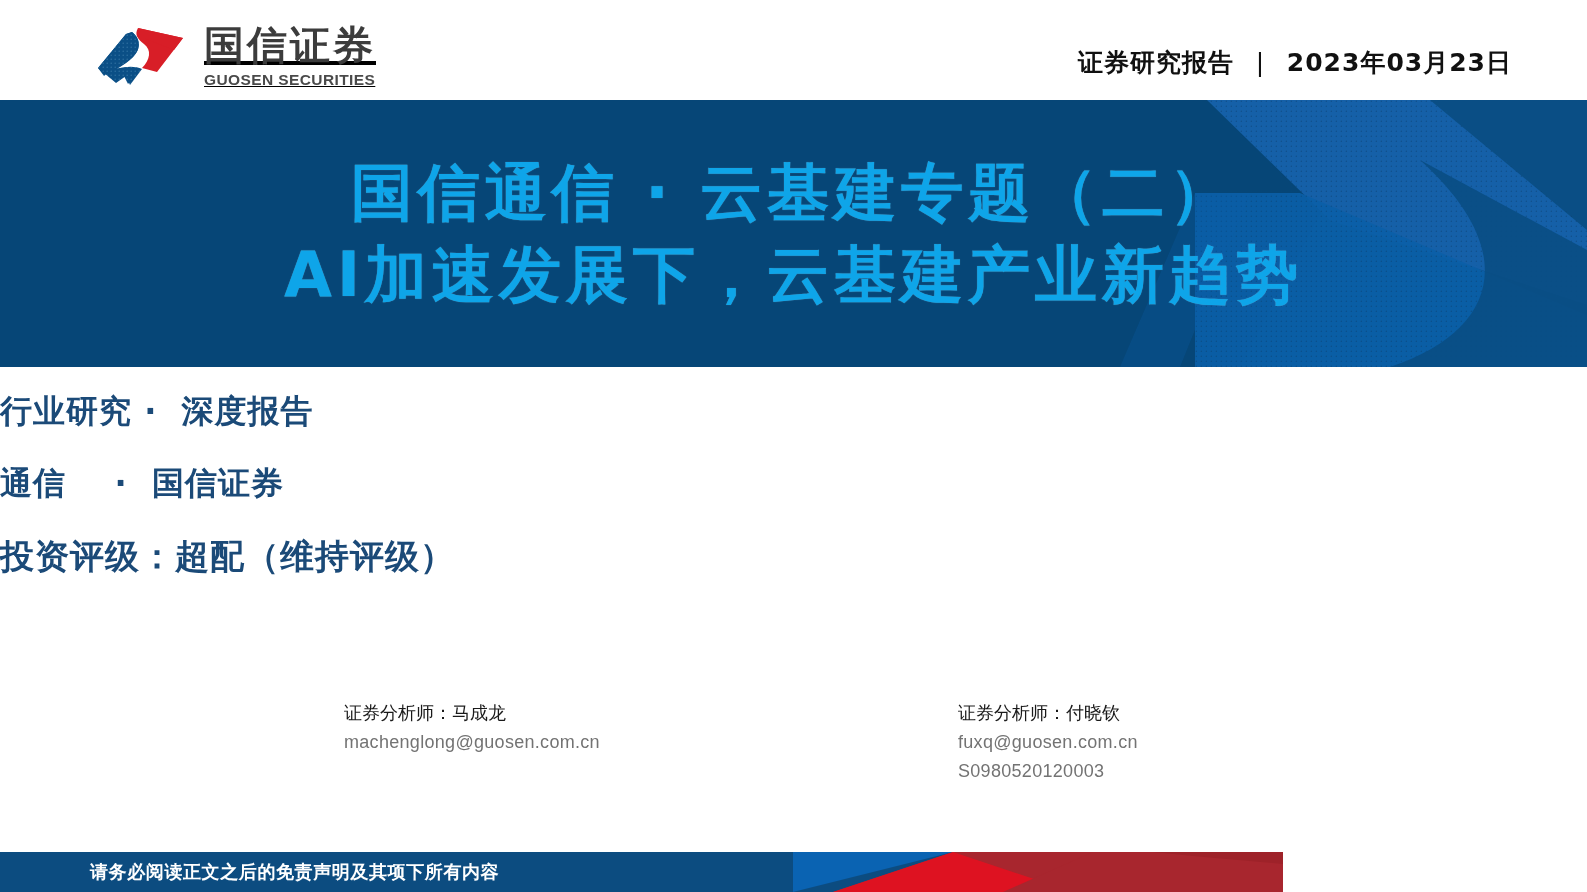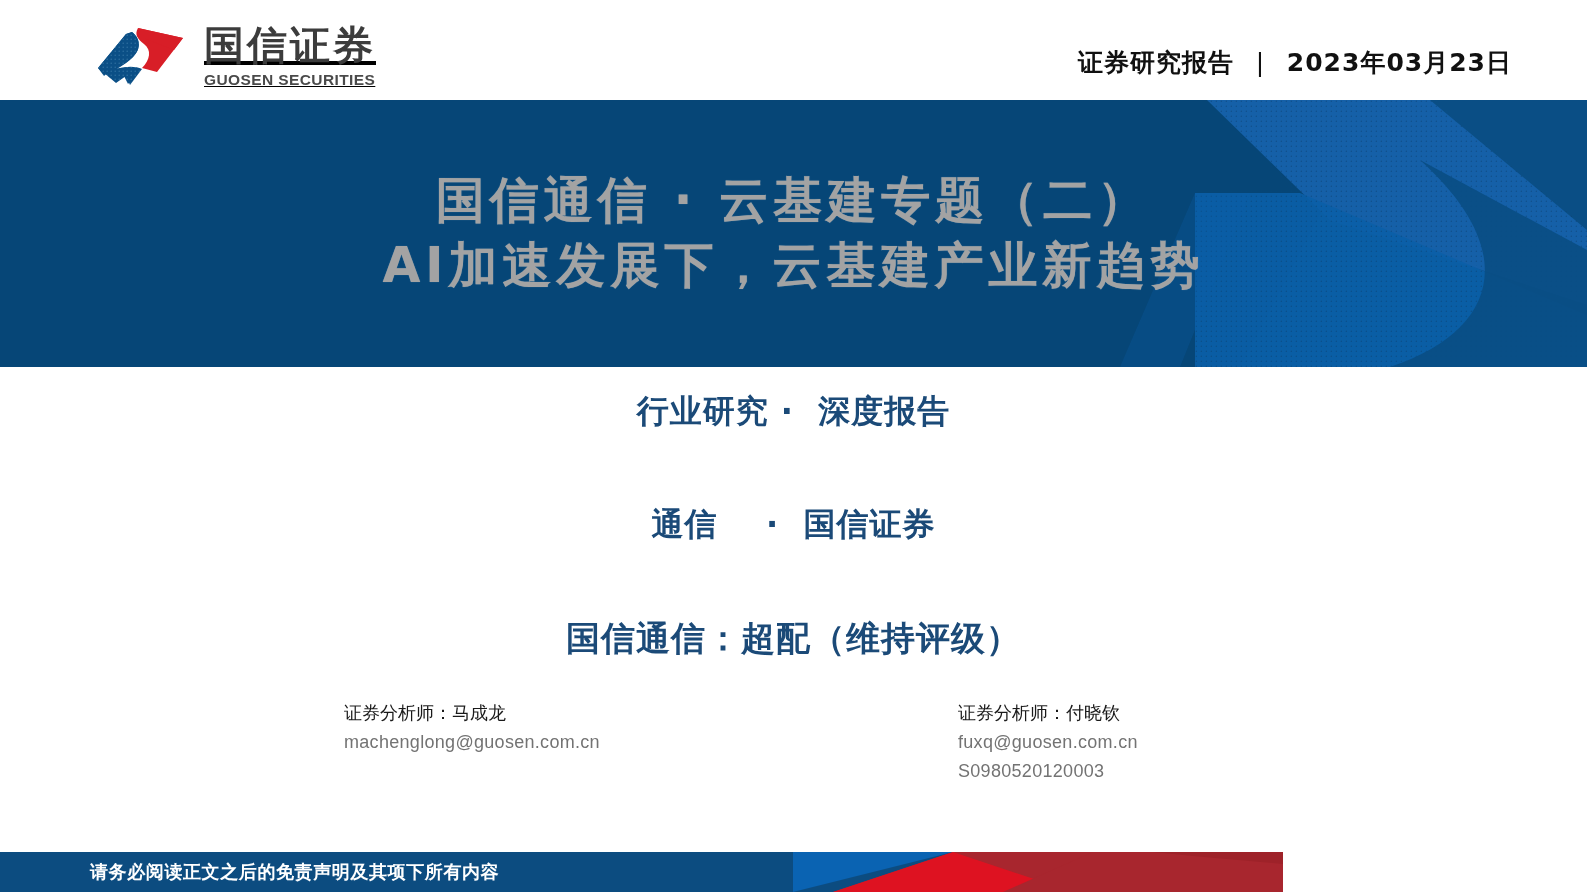--- a/index.html
+++ b/index.html
@@ -95,40 +95,39 @@
     left: 0; top: 0;
     width: 1587px;
     height: 267px;
     display: flex;
     flex-direction: column;
     align-items: center;
     justify-content: center;
     z-index: 3;
   }
   #banner-title .t-line {
-    color: #a3a3a3;
-    font-size: 49px;
+    color: #0ea5e9;
+    font-size: 62px;
     font-weight: bold;
     letter-spacing: 5px;
     line-height: 1.32;
     text-align: left;
     white-space: nowrap;
     font-family: "DejaVu Sans", sans-serif;
     text-shadow: 0 0 1px rgba(255,255,255,0.35);
   }
 
   
   #middle {
     position: absolute;
     left: 0; top: 395px;
     width: 1587px;
     display: flex;
     flex-direction: column;
-    align-items: center;
-    gap: 41px;
+    align-items: flex-start;
   }
   #middle .m-line {
     color: #1b4a78;
     font-size: 32px;
     font-weight: bold;
     line-height: 1;
     white-space: pre;
     margin-bottom: 40px;
     letter-spacing: 1px;
     font-family: "DejaVu Sans", sans-serif;
@@ -265,21 +264,21 @@
   <div id="banner-title">
     <div class="t-line">国信通信 · 云基建专题（二）</div>
     <div class="t-line">AI加速发展下，云基建产业新趋势</div>
   </div>
 
 </div>
 
 <div id="middle">
   <div class="m-line">行业研究 ·  深度报告</div>
   <div class="m-line">通信    ·  国信证券</div>
-  <div class="m-line rating">国信通信：超配（维持评级）</div>
+  <div class="m-line rating">投资评级：超配（维持评级）</div>
 </div>
 
 <div id="analysts">
 
   <div class="analyst" id="analyst-left">
     <div class="a-name">证券分析师：马成龙</div>
     <div class="a-email">machenglong@guosen.com.cn</div>
   </div>
 
   <div class="analyst" id="analyst-right">

